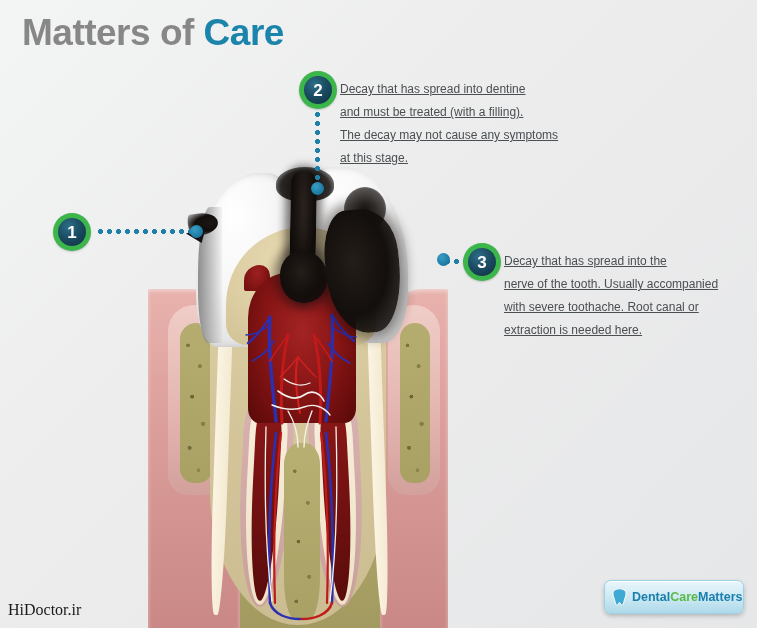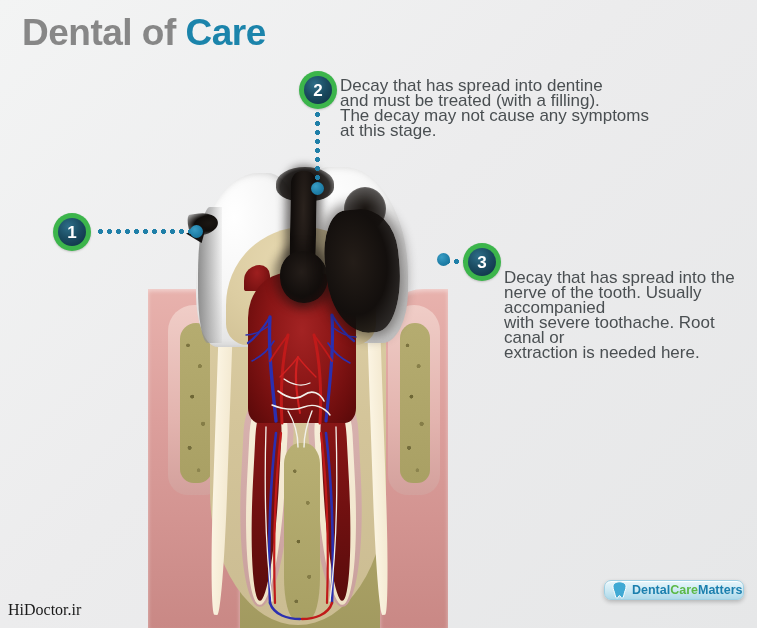--- a/index.html
+++ b/index.html
@@ -254,27 +254,28 @@
     display: flex; align-items: center; justify-content: center;
     line-height: 1;
   }
   .badge1 { left: 53px;  top: 213px; }
   .badge2 { left: 299px; top: 71px; }
   .badge3 { left: 463px; top: 243px; }
 
   .callout-text {
     position: absolute;
     color: #4a4f52;
-    font-size: 17px;
-    line-height: 15px;
+    font-size: 12px;
+    line-height: 23px;
     white-space: pre-line;
+    text-decoration: underline;
   }
   .ct1 { left: 55px;  top: 255px; }
   .ct2 { left: 340px; top: 78px; }
-  .ct3 { left: 504px; top: 250px; margin-top: 20px; }
+  .ct3 { left: 504px; top: 250px; }
 
   
   .leader { position: absolute; }
   .leader-h {
     height: 5px;
     background-image: radial-gradient(circle, #1f7fa8 0 2.3px, transparent 2.6px);
     background-size: 9px 5px;
     background-repeat: repeat-x;
     background-position: 0 50%;
   }
@@ -294,21 +295,21 @@
     width: 13px; height: 13px; border-radius: 50%;
     background: radial-gradient(circle at 36% 32%, #3a9dc4 0%, #1f7fa8 55%, #166d92 100%);
   }
   .ep1 { left: 190px; top: 225px; }
   .ep2 { left: 311px; top: 182px; }
   .ep3 { left: 437px; top: 253px; }
 
   
   #logo {
     position: absolute; left: 604px; top: 580px;
-    width: 140px; height: 20px;
+    width: 140px; height: 34px;
     border-radius: 7px;
     background: linear-gradient(180deg, #e9f6fb 0%, #cfeaf4 48%, #aed9ea 100%);
     border: 1px solid #9fd0e3;
     box-shadow: 0 2px 4px rgba(0,0,0,.22), inset 0 1px 0 rgba(255,255,255,.85);
     display: flex; align-items: center; padding-left: 7px;
     box-sizing: border-box;
   }
   #logo .tooth-glyph {
     width: 15px; height: 18px; margin-right: 5px;
     position: relative; flex: 0 0 auto;
@@ -321,21 +322,21 @@
     position: absolute; left: 8px; top: 601px;
     font-size: 16px; color: #1a1a1a; font-family: Liberation Serif, serif;
   }
 </style>
 </head>
 <body>
 
 <div id="stage">
 
   <div id="title">
-    <span class="t-gray">Dental of </span><span class="t-teal">Care</span>
+    <span class="t-gray">Matters of </span><span class="t-teal">Care</span>
   </div>
 
   <div id="illus">
 
     <div class="bone"></div>
 
     <div class="gum gum-l"></div>
     <div class="gum gum-r"></div>
     <div class="gum-socket gs-l"></div>
     <div class="gum-socket gs-r"></div>

